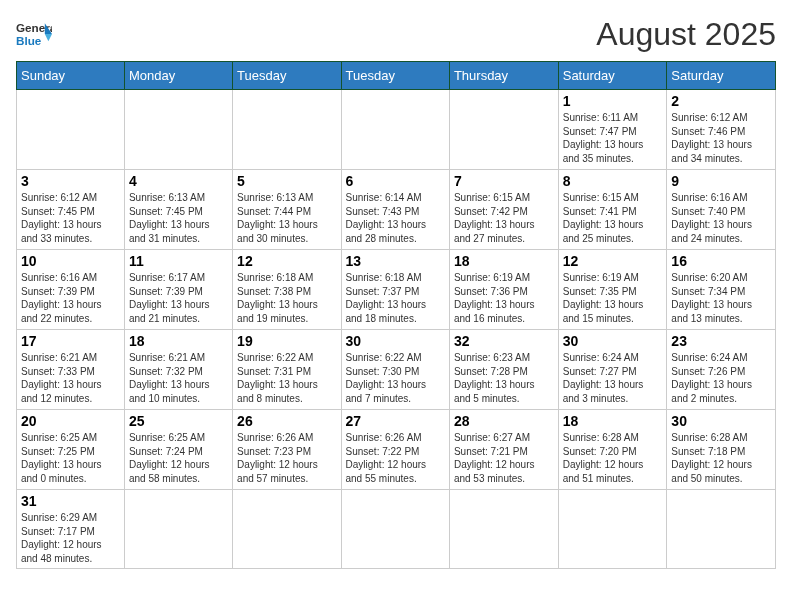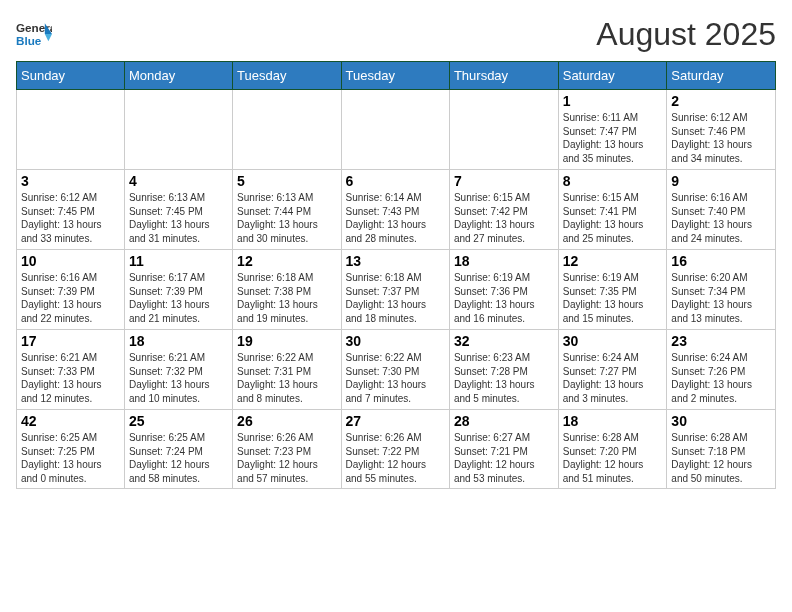--- a/index.html
+++ b/index.html
@@ -210,21 +210,21 @@
           <span class="day-num">30</span>
           <div class="day-info">Sunrise: 6:24 AM<br>Sunset: 7:27 PM<br>Daylight: 13 hours and 3 minutes.</div>
         </td>
         <td>
           <span class="day-num">23</span>
           <div class="day-info">Sunrise: 6:24 AM<br>Sunset: 7:26 PM<br>Daylight: 13 hours and 2 minutes.</div>
         </td>
       </tr>
       <tr>
         <td>
-          <span class="day-num">42</span>
+          <span class="day-num">20</span>
           <div class="day-info">Sunrise: 6:25 AM<br>Sunset: 7:25 PM<br>Daylight: 13 hours and 0 minutes.</div>
         </td>
         <td>
           <span class="day-num">25</span>
           <div class="day-info">Sunrise: 6:25 AM<br>Sunset: 7:24 PM<br>Daylight: 12 hours and 58 minutes.</div>
         </td>
         <td>
           <span class="day-num">26</span>
           <div class="day-info">Sunrise: 6:26 AM<br>Sunset: 7:23 PM<br>Daylight: 12 hours and 57 minutes.</div>
         </td>
@@ -237,15 +237,27 @@
           <div class="day-info">Sunrise: 6:27 AM<br>Sunset: 7:21 PM<br>Daylight: 12 hours and 53 minutes.</div>
         </td>
         <td>
           <span class="day-num">18</span>
           <div class="day-info">Sunrise: 6:28 AM<br>Sunset: 7:20 PM<br>Daylight: 12 hours and 51 minutes.</div>
         </td>
         <td>
           <span class="day-num">30</span>
           <div class="day-info">Sunrise: 6:28 AM<br>Sunset: 7:18 PM<br>Daylight: 12 hours and 50 minutes.</div>
         </td>
+      </tr>
+      <tr class="last-row">
+        <td>
+          <span class="day-num">31</span>
+          <div class="day-info">Sunrise: 6:29 AM<br>Sunset: 7:17 PM<br>Daylight: 12 hours and 48 minutes.</div>
+        </td>
+        <td class="empty-cell"></td>
+        <td class="empty-cell"></td>
+        <td class="empty-cell"></td>
+        <td class="empty-cell"></td>
+        <td class="empty-cell"></td>
+        <td class="empty-cell"></td>
       </tr>
     </tbody>
 </table>
 
 </body></html>

